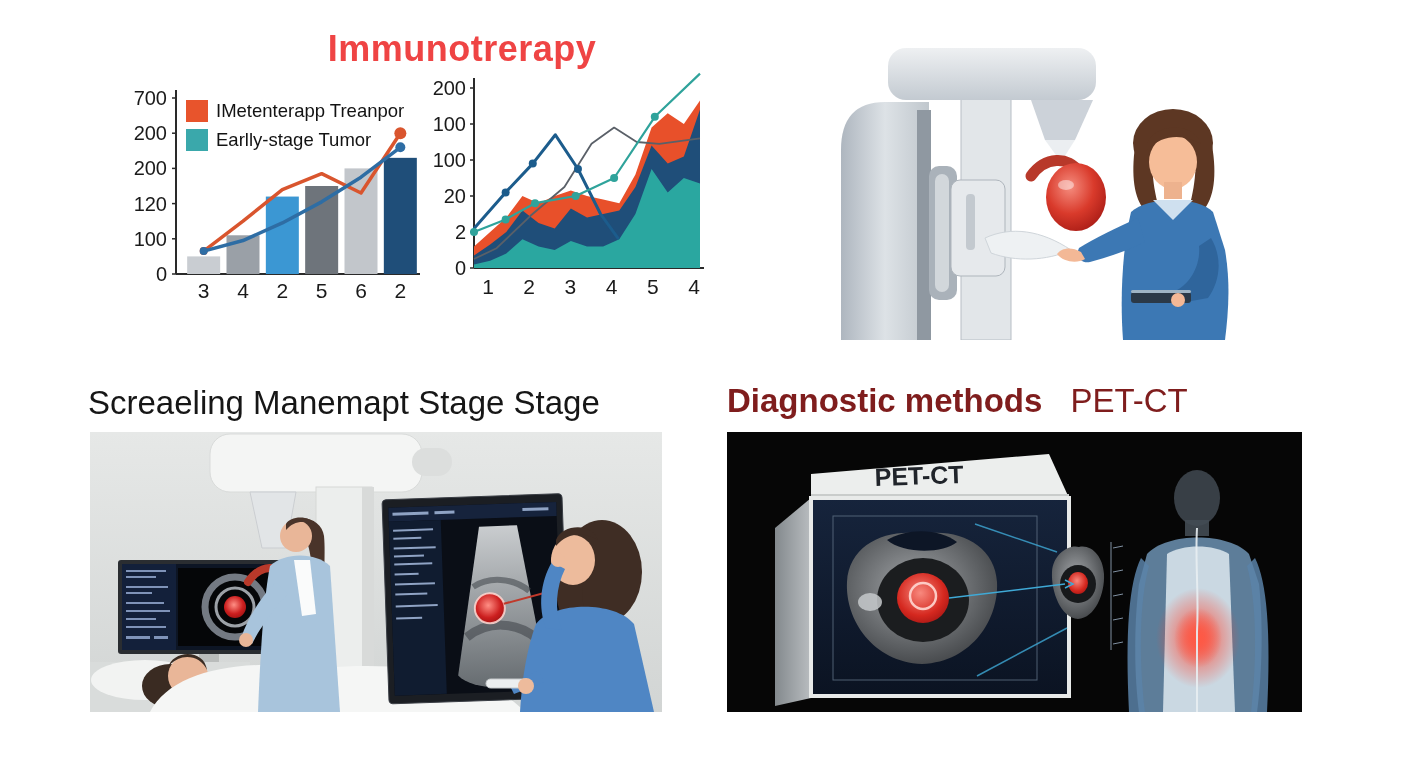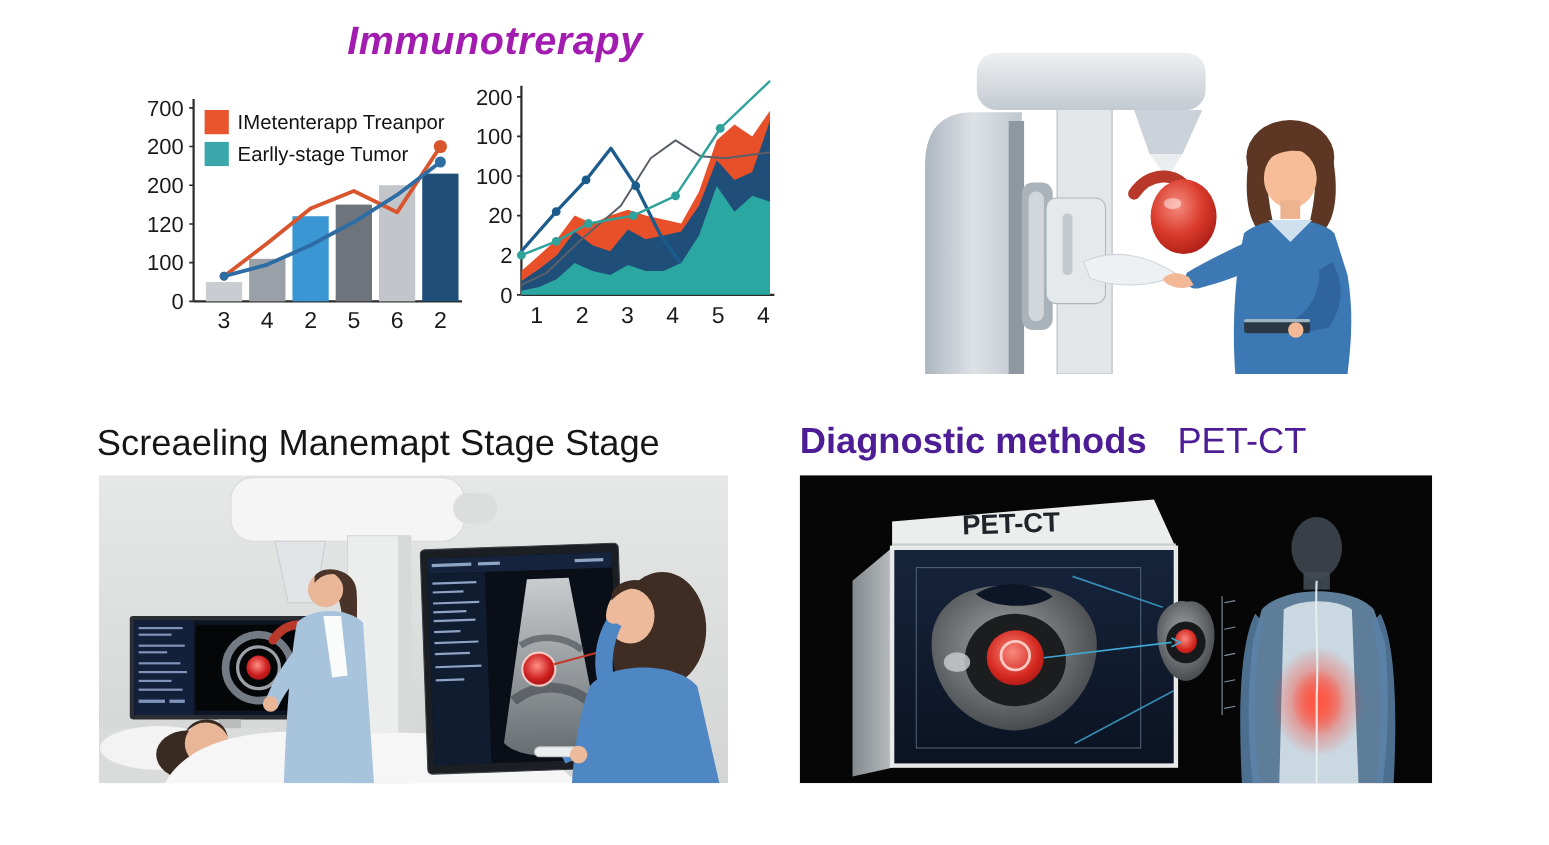--- a/index.html
+++ b/index.html
@@ -1,24 +1,24 @@
 <!DOCTYPE html>
 <html><head>
 <meta charset="utf-8">
 <style>
   html,body{margin:0;padding:0;background:#ffffff;}
   .canvas{position:relative;width:1408px;height:768px;background:#ffffff;overflow:hidden;
           font-family:"Liberation Sans",sans-serif;}
-  .main-title{position:absolute;left:270px;top:16px;width:360px;margin:0;text-align:center;
-              font-size:36px;font-weight:bold;color:#a21caf;letter-spacing:0.5px;font-style:italic;}
+  .main-title{position:absolute;left:270px;top:16px;width:360px;margin:12px;text-align:center;
+              font-size:36px;font-weight:bold;color:#ef4444;letter-spacing:0.5px;}
   .chart1{position:absolute;left:124px;top:80px;width:300px;height:225px;}
   .chart2{position:absolute;left:432px;top:66px;width:275px;height:237px;}
   .illo{position:absolute;left:833px;top:40px;width:400px;height:300px;}
   .caption-left{position:absolute;left:88px;top:384px;font-size:33px;color:#161616;white-space:nowrap;}
-  .heading-right{position:absolute;left:727px;top:382px;font-size:33px;color:#4c1d95;white-space:nowrap;}
+  .heading-right{position:absolute;left:727px;top:382px;font-size:33px;color:#7f1d1d;white-space:nowrap;}
   .heading-right .hbold{font-weight:bold;}
   .heading-right .hreg{margin-left:28px;font-weight:normal;}
   .photo{position:absolute;left:90px;top:432px;width:572px;height:280px;}
   .panel{position:absolute;left:727px;top:432px;width:575px;height:280px;}
   svg text{font-family:"Liberation Sans",sans-serif;}
 </style>
 </head>
 <body>
 
 <div class="canvas">

